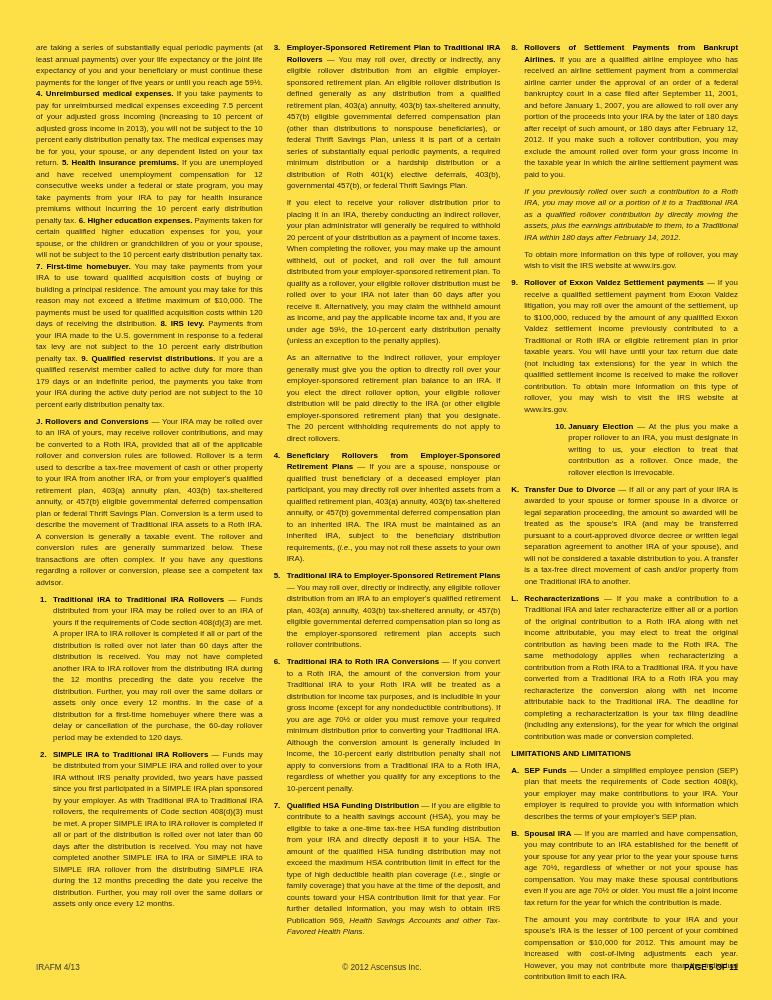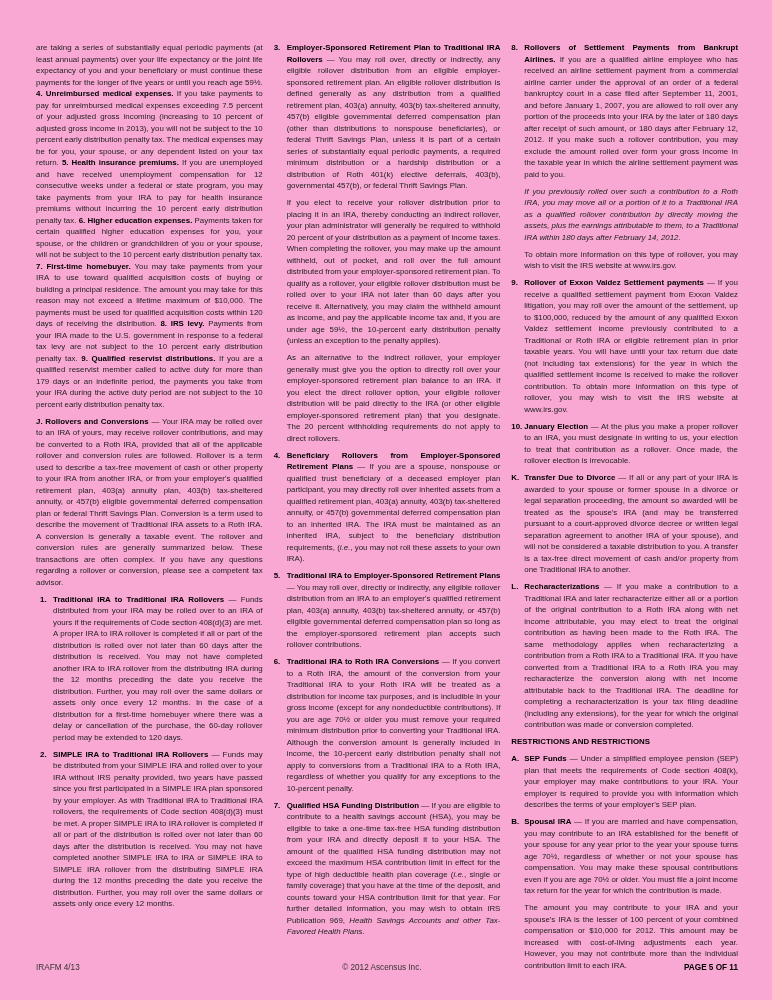--- a/index.html
+++ b/index.html
@@ -3,21 +3,21 @@
 <meta charset="utf-8">
 <style>
   html, body {
     margin: 0; padding: 0;
     background: #ffffff;
     font-family: "Liberation Sans", sans-serif;
   }
   .page {
     position: relative;
     width: 772px; height: 1000px;
-    background: #f9a8d4;
+    background: #fde047;
     overflow: hidden;
   }
   .cols {
     position: absolute;
     left: 36px; top: 42px;
     width: 702px;
     display: flex;
     gap: 11px;
   }
   .col {
@@ -73,24 +73,24 @@
         <div class="block" style="padding-left: 13px;"><span class="marker">4.</span><span class="b">Beneficiary Rollovers from Employer-Sponsored Retirement Plans</span><span> — If you are a spouse, nonspouse or qualified trust beneficiary of a deceased employer plan participant, you may directly roll over inherited assets from a qualified retirement plan, 403(a) annuity, 403(b) tax-sheltered annuity, or 457(b) governmental deferred compensation plan to an inherited IRA. The IRA must be maintained as an inherited IRA, subject to the beneficiary distribution requirements, (</span><span class="i">i.e.</span><span>, you may not roll these assets to your own IRA).</span></div>
         <div class="block" style="padding-left: 13px;"><span class="marker">5.</span><span class="b">Traditional IRA to Employer-Sponsored Retirement Plans</span><span> — You may roll over, directly or indirectly, any eligible rollover distribution from an IRA to an employer's qualified retirement plan, 403(a) annuity, 403(b) tax-sheltered annuity, or 457(b) eligible governmental deferred compensation plan so long as the employer-sponsored retirement plan accepts such rollover contributions.</span></div>
         <div class="block" style="padding-left: 13px;"><span class="marker">6.</span><span class="b">Traditional IRA to Roth IRA Conversions</span><span> — If you convert to a Roth IRA, the amount of the conversion from your Traditional IRA to your Roth IRA will be treated as a distribution for income tax purposes, and is includible in your gross income (except for any nondeductible contributions). If you are age 70½ or older you must remove your required minimum distribution prior to converting your Traditional IRA. Although the conversion amount is generally included in income, the 10-percent early distribution penalty shall not apply to conversions from a Traditional IRA to a Roth IRA, regardless of whether you qualify for any exceptions to the 10-percent penalty.</span></div>
         <div class="block" style="padding-left: 13px;"><span class="marker">7.</span><span class="b">Qualified HSA Funding Distribution</span><span> — If you are eligible to contribute to a health savings account (HSA), you may be eligible to take a one-time tax-free HSA funding distribution from your IRA and directly deposit it to your HSA. The amount of the qualified HSA funding distribution may not exceed the maximum HSA contribution limit in effect for the type of high deductible health plan coverage (</span><span class="i">i.e.</span><span>, single or family coverage) that you have at the time of the deposit, and counts toward your HSA contribution limit for that year. For further detailed information, you may wish to obtain IRS Publication 969, </span><span class="i">Health Savings Accounts and other Tax-Favored Health Plans</span><span>.</span></div>
       </div>
     <div class="col">
         <div class="block" style="padding-left: 13px;"><span class="marker">8.</span><span class="b">Rollovers of Settlement Payments from Bankrupt Airlines.</span><span> If you are a qualified airline employee who has received an airline settlement payment from a commercial airline carrier under the approval of an order of a federal bankruptcy court in a case filed after September 11, 2001, and before January 1, 2007, you are allowed to roll over any portion of the proceeds into your IRA by the later of 180 days after receipt of such amount, or 180 days after February 12, 2012. If you make such a rollover contribution, you may exclude the amount rolled over form your gross income in the taxable year in which the airline settlement payment was paid to you.</span></div>
         <div class="block" style="padding-left: 13px; font-style: italic;"><span>If you previously rolled over such a contribution to a Roth IRA, you may move all or a portion of it to a Traditional IRA as a qualified rollover contribution by directly moving the assets, plus the earnings attributable to them, to a Traditional IRA within 180 days after February 14, 2012.</span></div>
         <div class="block" style="padding-left: 13px;"><span>To obtain more information on this type of rollover, you may wish to visit the IRS website at www.irs.gov.</span></div>
         <div class="block" style="padding-left: 13px;"><span class="marker">9.</span><span class="b">Rollover of Exxon Valdez Settlement payments</span><span> — If you receive a qualified settlement payment from Exxon Valdez litigation, you may roll over the amount of the settlement, up to $100,000, reduced by the amount of any qualified Exxon Valdez settlement income previously contributed to a Traditional or Roth IRA or eligible retirement plan in prior taxable years. You will have until your tax return due date (not including tax extensions) for the year in which the qualified settlement income is received to make the rollover contribution. To obtain more information on this type of rollover, you may wish to visit the IRS website at www.irs.gov.</span></div>
-        <div class="block" style="padding-left: 13px;"><span class="marker">10.</span><span class="b">January Election</span><span> — At the plus you make a proper rollover to an IRA, you must designate in writing to us, your election to treat that contribution as a rollover. Once made, the rollover election is irrevocable.</span></div>
+        <div class="block" style="padding-left: 13px; margin-left: 44px;"><span class="marker">10.</span><span class="b">January Election</span><span> — At the plus you make a proper rollover to an IRA, you must designate in writing to us, your election to treat that contribution as a rollover. Once made, the rollover election is irrevocable.</span></div>
         <div class="block" style="padding-left: 13px;"><span class="marker">K.</span><span class="b">Transfer Due to Divorce</span><span> — If all or any part of your IRA is awarded to your spouse or former spouse in a divorce or legal separation proceeding, the amount so awarded will be treated as the spouse's IRA (and may be transferred pursuant to a court-approved divorce decree or written legal separation agreement to another IRA of your spouse), and will not be considered a taxable distribution to you. A transfer is a tax-free direct movement of cash and/or property from one Traditional IRA to another.</span></div>
         <div class="block" style="padding-left: 13px;"><span class="marker">L.</span><span class="b">Recharacterizations</span><span> — If you make a contribution to a Traditional IRA and later recharacterize either all or a portion of the original contribution to a Roth IRA along with net income attributable, you may elect to treat the original contribution as having been made to the Roth IRA. The same methodology applies when recharacterizing a contribution from a Roth IRA to a Traditional IRA. If you have converted from a Traditional IRA to a Roth IRA you may recharacterize the conversion along with net income attributable back to the Traditional IRA. The deadline for completing a recharacterization is your tax filing deadline (including any extensions), for the year for which the original contribution was made or conversion completed.</span></div>
-        <div class="block heading"><span class="b">RESTRICTIONS AND RESTRICTIONS</span></div>
+        <div class="block heading"><span class="b">LIMITATIONS AND LIMITATIONS</span></div>
         <div class="block" style="padding-left: 13px;"><span class="marker">A.</span><span class="b">SEP Funds</span><span> — Under a simplified employee pension (SEP) plan that meets the requirements of Code section 408(k), your employer may make contributions to your IRA. Your employer is required to provide you with information which describes the terms of your employer's SEP plan.</span></div>
         <div class="block" style="padding-left: 13px;"><span class="marker">B.</span><span class="b">Spousal IRA</span><span> — If you are married and have compensation, you may contribute to an IRA established for the benefit of your spouse for any year prior to the year your spouse turns age 70½, regardless of whether or not your spouse has compensation. You may make these spousal contributions even if you are age 70½ or older. You must file a joint income tax return for the year for which the contribution is made.</span></div>
         <div class="block" style="padding-left: 13px;"><span>The amount you may contribute to your IRA and your spouse's IRA is the lesser of 100 percent of your combined compensation or $10,000 for 2012. This amount may be increased with cost-of-living adjustments each year. However, you may not contribute more than the individual contribution limit to each IRA.</span></div>
       </div>
   </div>
   <div class="footer">
     <span>IRAFM  4/13</span>
     <span class="center">© 2012 Ascensus Inc.</span>
     <span class="page-num">PAGE 5 OF 11</span>
   </div>

